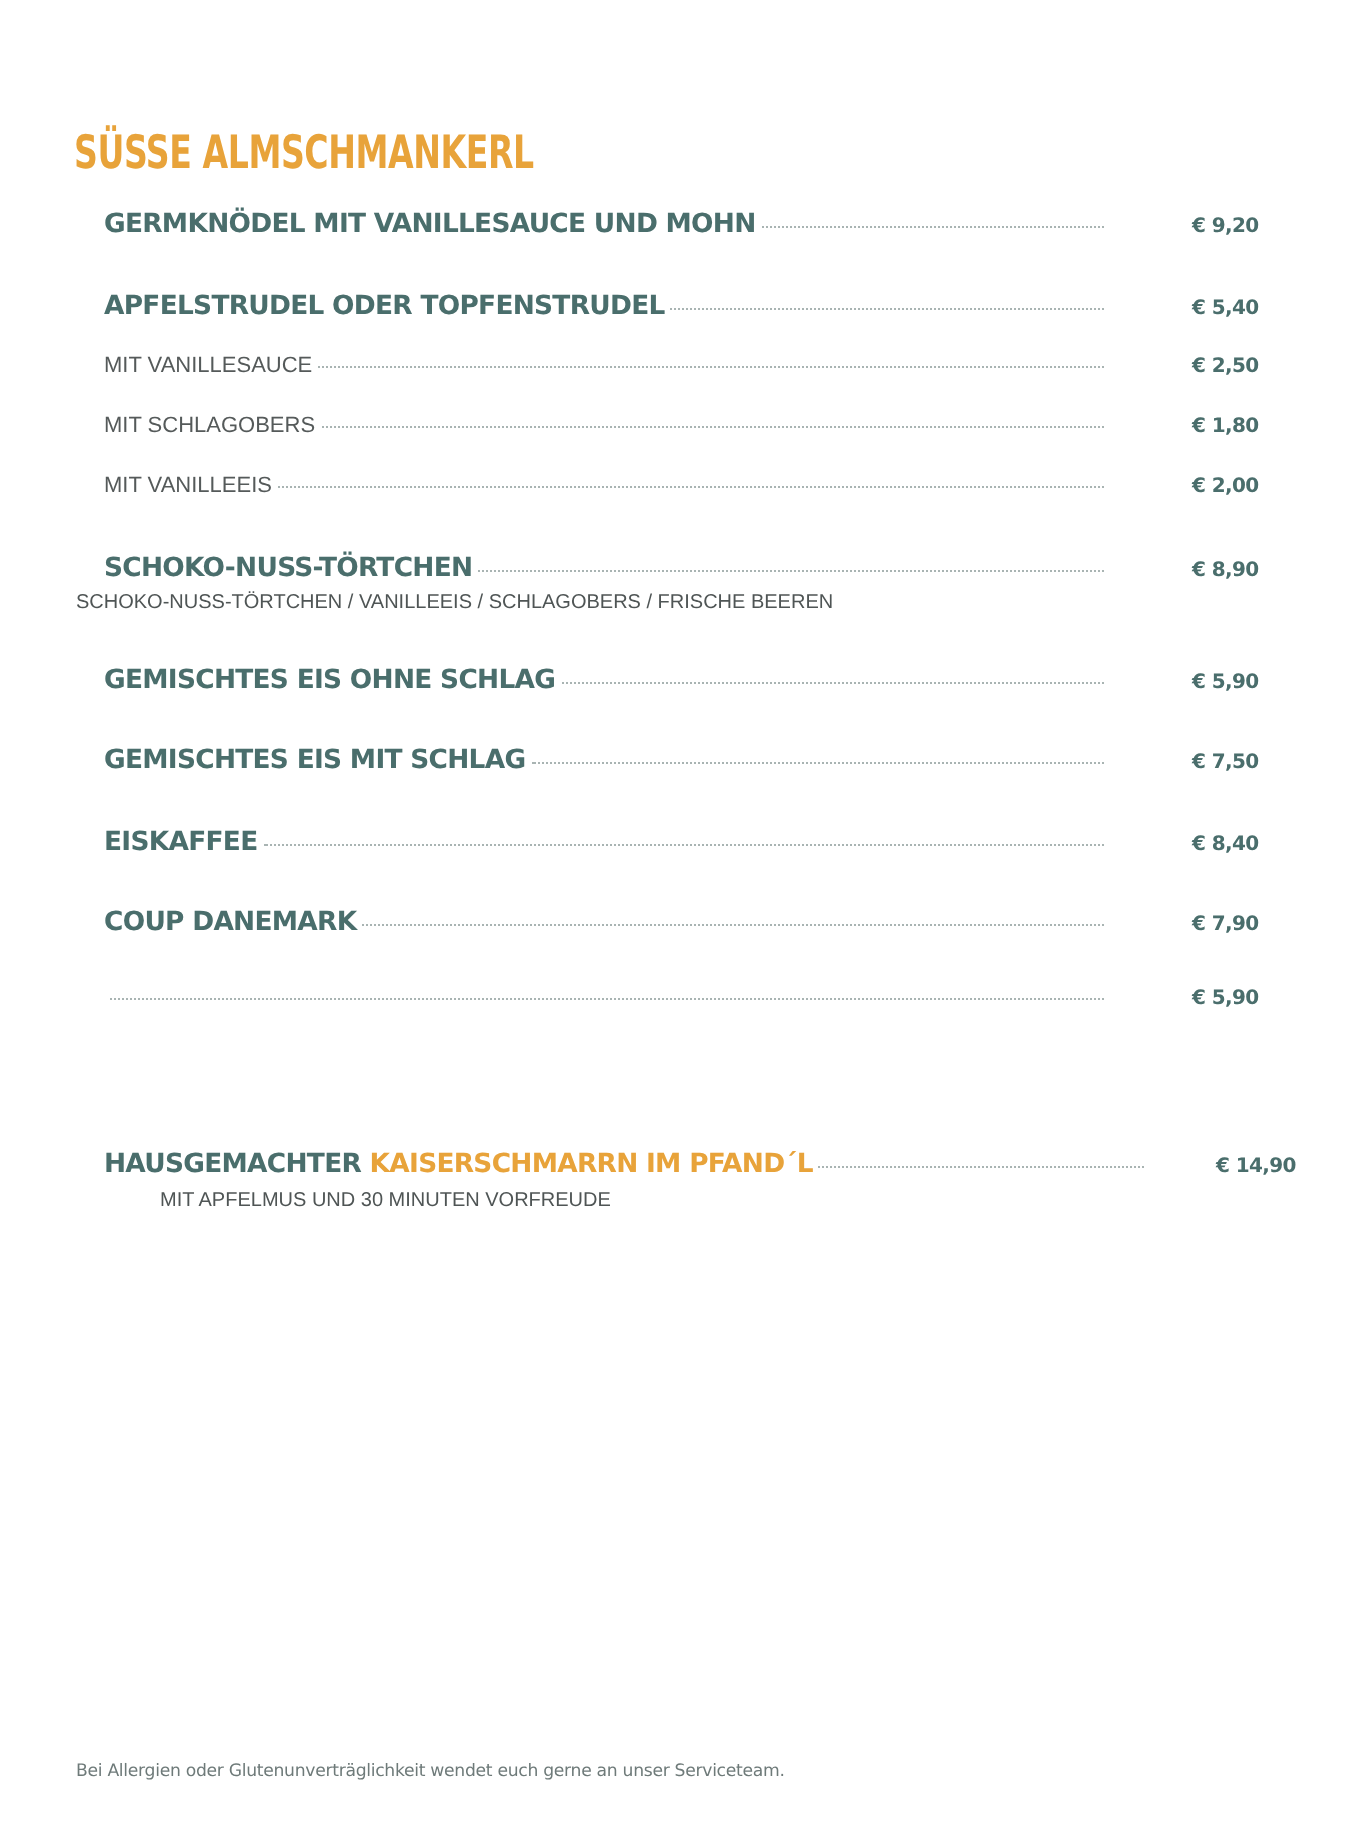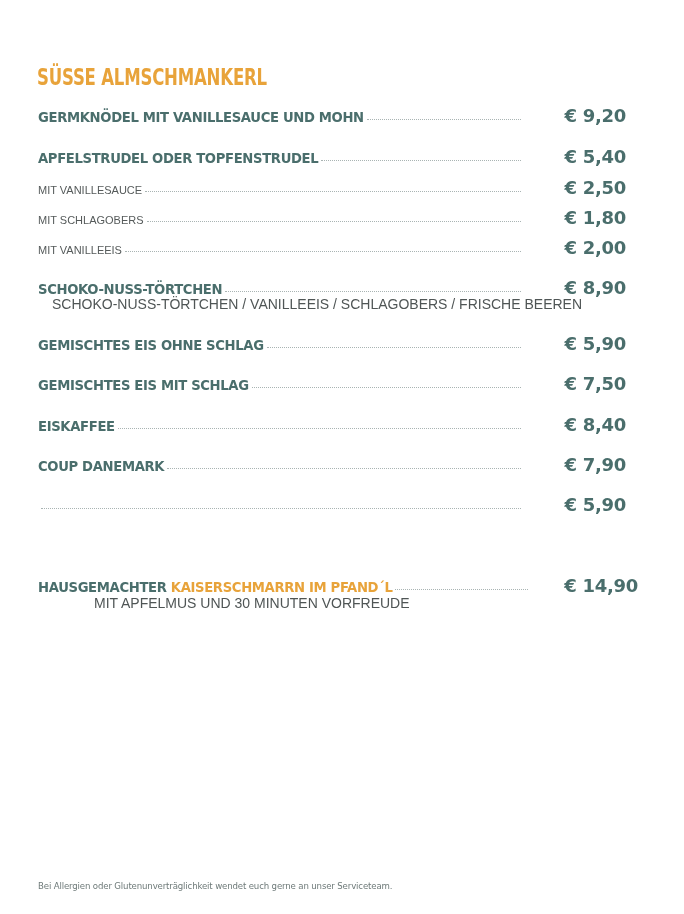--- a/index.html
+++ b/index.html
@@ -28,21 +28,21 @@
       font-size: 23px;
       letter-spacing: -0.3px;
       color: #e8a33a;
       transform: scaleX(0.72);
       transform-origin: left center;
       white-space: nowrap;
       line-height: 30px;
     }
     .row {
       position: absolute;
-      left: 38px;
+      left: 52px;
       width: 588px;
       display: flex;
       align-items: baseline;
       white-space: nowrap;
     }
     .row .name {
       flex: 0 0 auto;
       color: #4a6e6c;
       font-family: "DejaVu Sans", sans-serif;
       font-weight: bold;
@@ -63,32 +63,32 @@
       margin: 0 8px 0 3px;
       height: 1px;
       position: relative;
       top: -2px;
     }
     .row.tight .leader { margin-right: 0; }
     .row .price {
       flex: 0 0 auto;
       color: #4a6e6c;
       font-family: "DejaVu Sans", sans-serif;
-      font-size: 18px;
+      font-size: 10px;
       font-weight: bold;
       letter-spacing: -0.3px;
       min-width: 44px;
       text-align: left;
       margin-left: 36px;
     }
     .desc {
       position: absolute;
-      left: 52px;
+      left: 38px;
       font-family: "Liberation Sans", sans-serif;
-      font-size: 14px;
+      font-size: 10px;
       color: #4f5555;
       white-space: nowrap;
     }
     .footer {
       position: absolute;
       left: 38px;
       top: 881px;
       font-family: "DejaVu Sans", sans-serif;
       font-size: 8.6px;
       color: #6e7a79;

